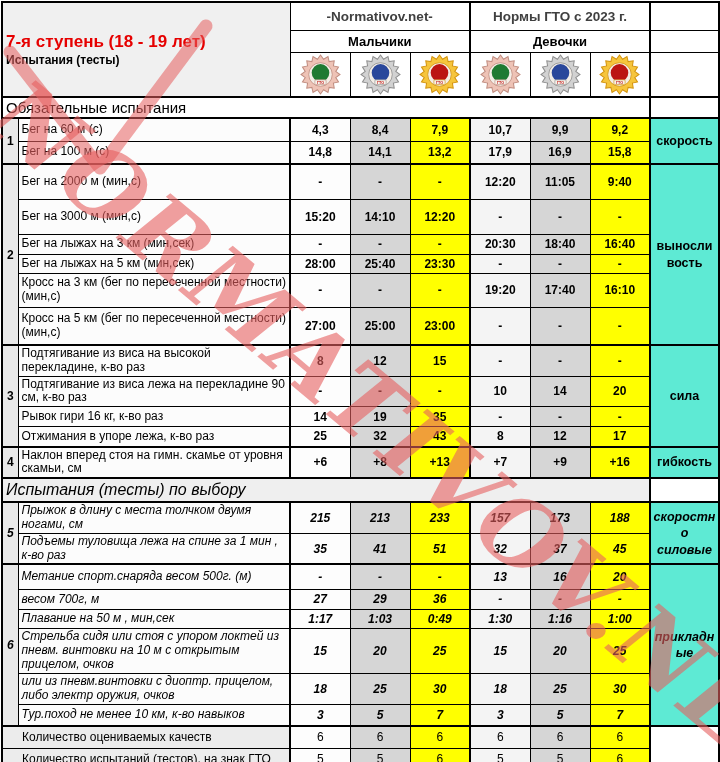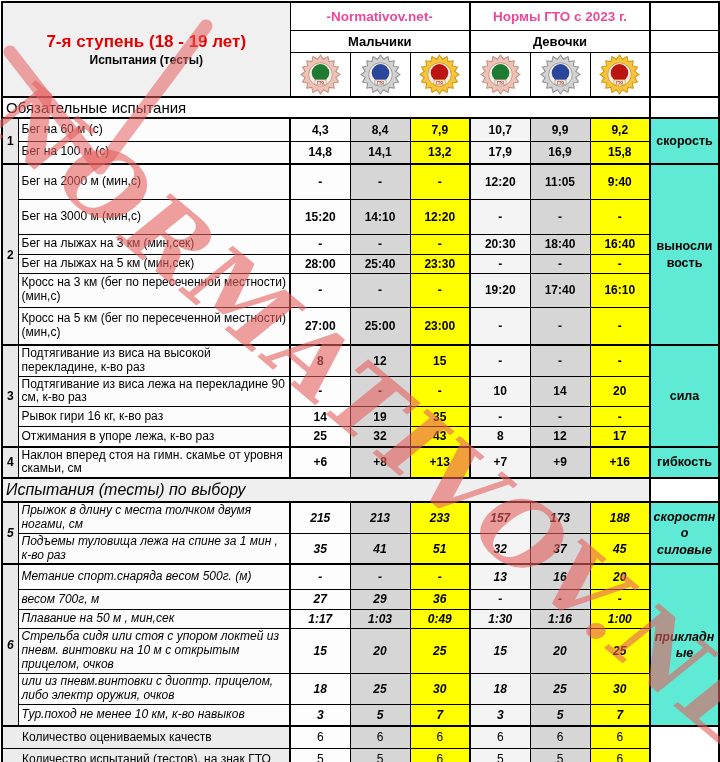--- a/index.html
+++ b/index.html
@@ -7,24 +7,24 @@
     width:720px;height:762px;background:#ffffff;position:relative;overflow:hidden;
     font-family:"Liberation Sans","DejaVu Sans",sans-serif;color:#000;
   }
   .sheet{position:absolute;left:1px;top:1px;}
   table{border-collapse:collapse;table-layout:fixed;width:717px;border:2px solid #000;}
   td{border:1px solid #000;padding:1px 3px;font-size:12px;vertical-align:middle;overflow:hidden;}
   
   .bt2{border-top:2px solid #000;}
   .bl2{border-left:2px solid #000;}
   
-  .title-cell{background:#f0f0f0;text-align:center;}
+  .title-cell{background:#f0f0f0;}
   .stage-title{color:#e60000;font-weight:bold;font-size:17px;line-height:1.2;}
   .stage-subtitle{font-weight:bold;font-size:12px;}
-  .red-head{color:#ec4899;font-weight:bold;text-align:center;font-size:13.5px;background:#fff;}
+  .red-head{color:#404040;font-weight:bold;text-align:center;font-size:13.5px;background:#fff;}
   .group-head{font-weight:bold;text-align:center;font-size:13px;background:#fff;}
   .medal-cell{text-align:center;background:#fff;padding:0;}
   .medal-cell svg{display:block;margin:1px auto;}
   
   .section-head{font-weight:normal;font-size:15px;background:#fff;}
   .section-head.it{font-style:italic;font-size:16px;background:#efefef;}
   
   .num-cell{background:#e9e9e9;font-weight:bold;text-align:center;font-size:12px;}
   .label-cell{font-weight:normal;background:#fcfcfc;line-height:1.15;}
   .val{font-weight:bold;text-align:center;}

